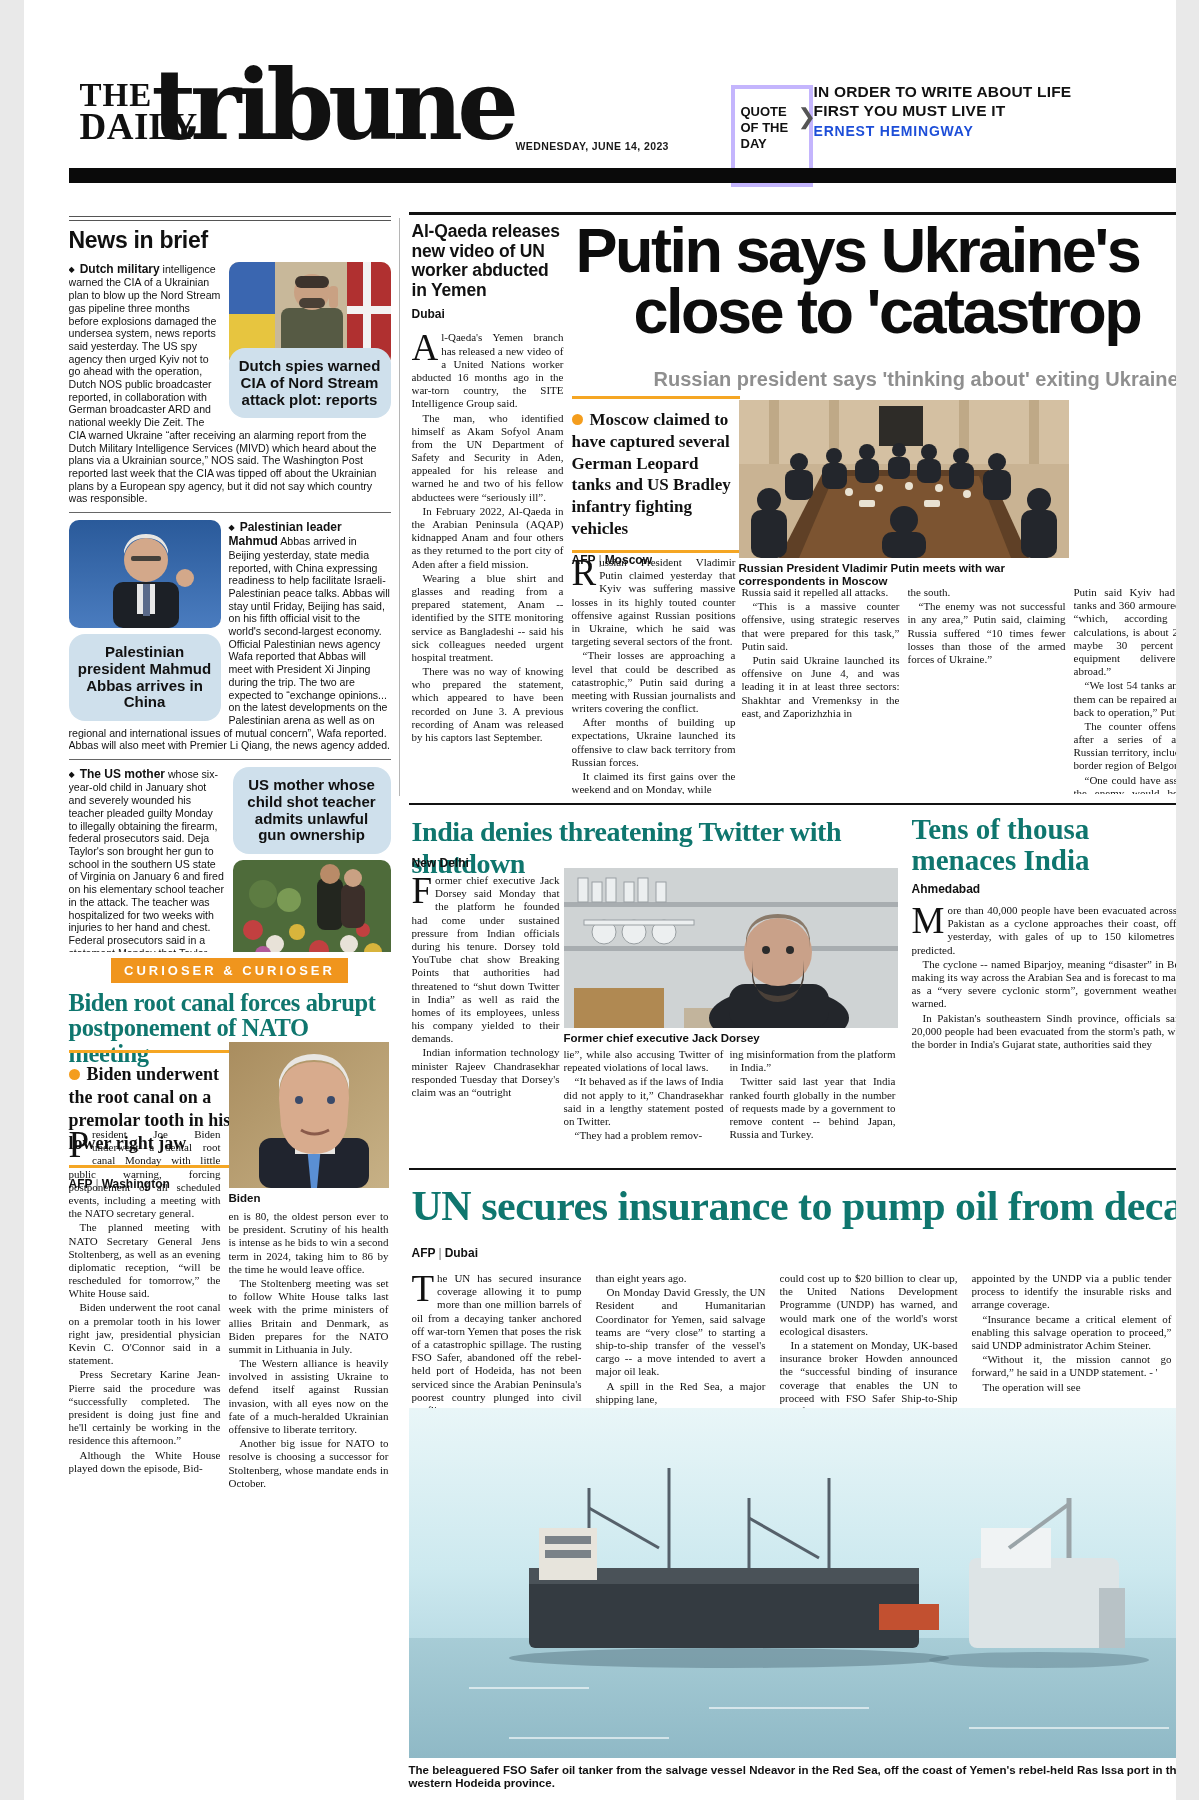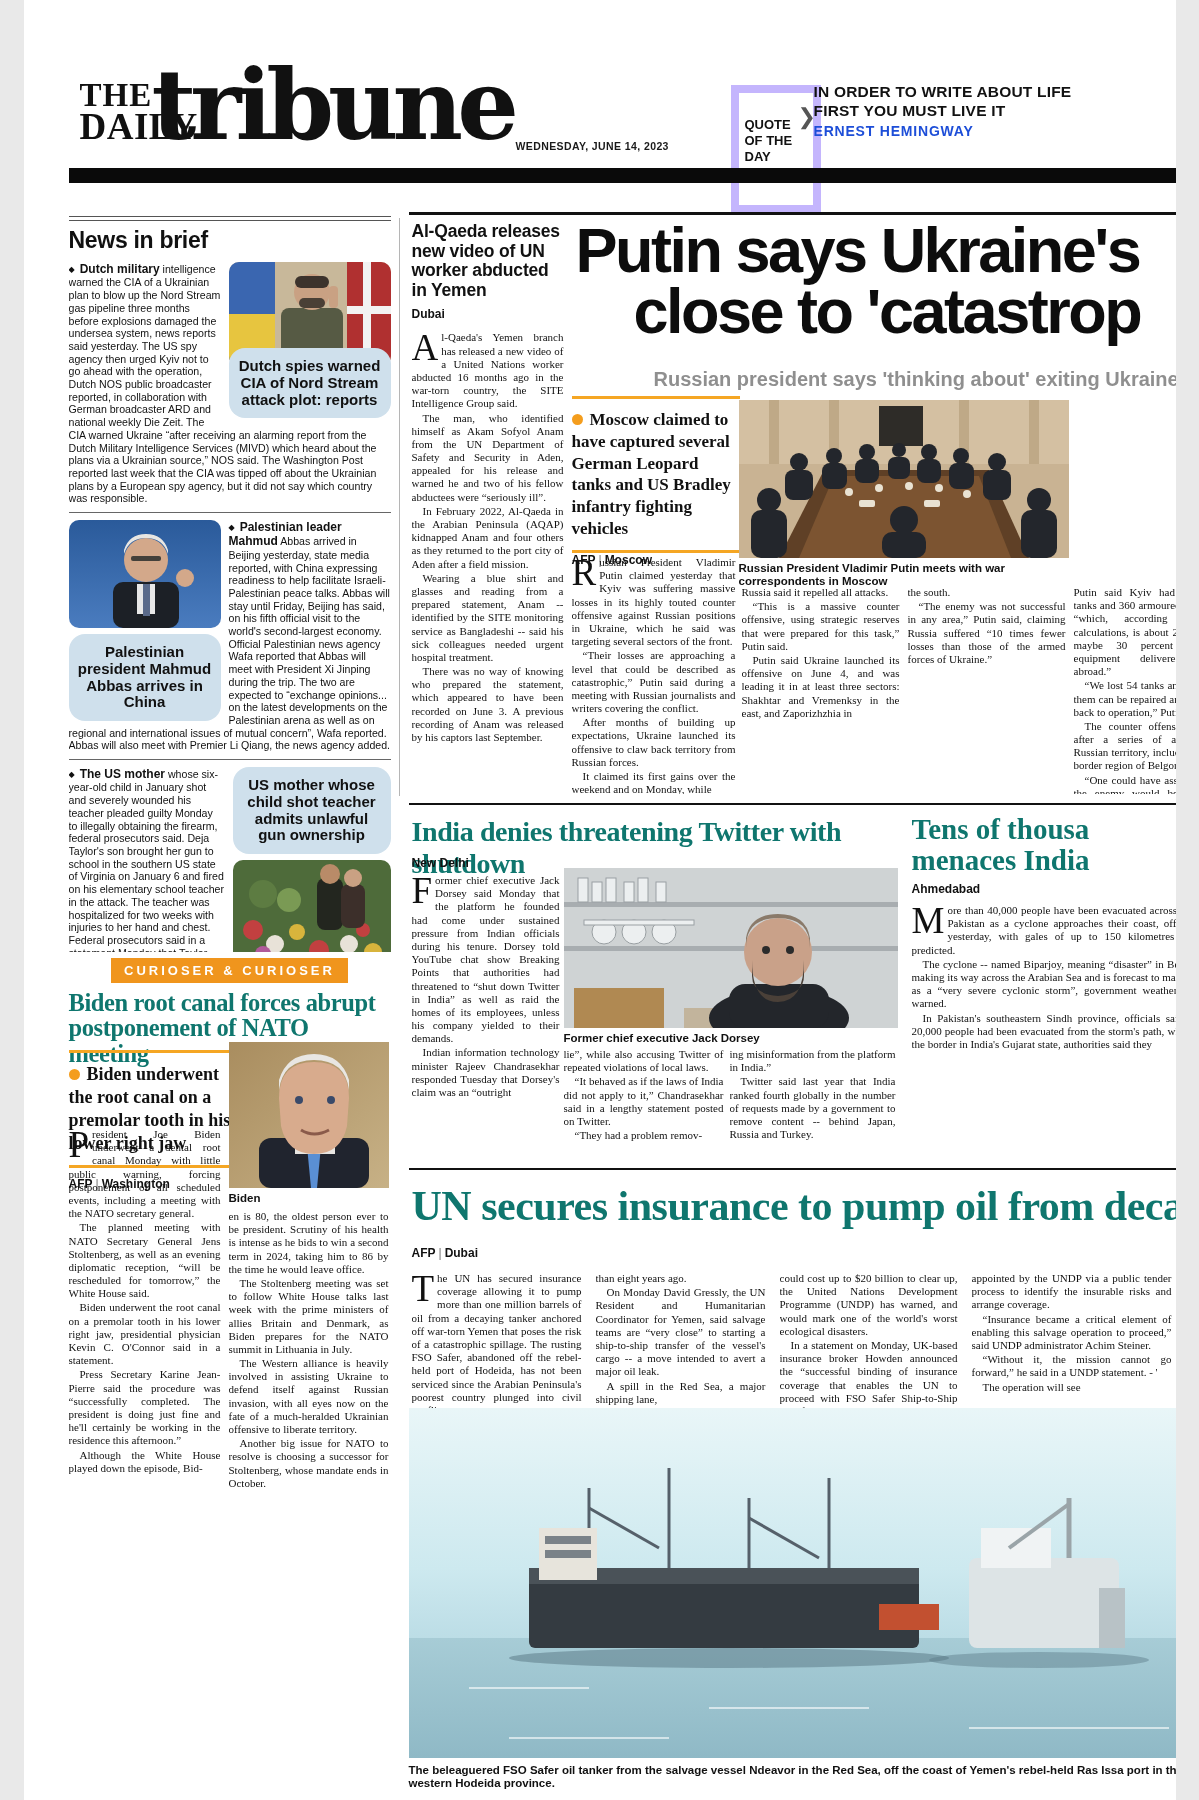--- a/index.html
+++ b/index.html
@@ -7,21 +7,21 @@
          overflow:hidden; font-family:"Liberation Sans", sans-serif; color:#111;}
   .abs {position:absolute;}
 
   
   .mast-left {font-family:"Liberation Serif", serif; font-weight:bold; text-align:right; line-height:0.92;}
   .mast-the {font-size:33px; letter-spacing:1px;}
   .mast-daily {font-size:37px; letter-spacing:0.5px;}
   .mast-title {font-family:"DejaVu Serif", serif; font-weight:900; font-size:97px; letter-spacing:-6px; line-height:0.9;}
   .mast-date {font-size:10.5px; font-weight:bold; letter-spacing:0.4px; color:#1a1a1a;}
 
-  .quote-box {border:8px solid #c4b5fd; width:62px; height:64px; padding:24px 6px; font-weight:900; font-size:13px; line-height:1.22;}
+  .quote-box {border:4px solid #c4b5fd; width:62px; height:64px; padding:15px 6px; font-weight:900; font-size:13px; line-height:1.22;}
   .quote-chevron {font-size:22px; color:#555;}
   .quote-line {font-weight:900; font-size:15.5px; line-height:1.25; letter-spacing:0.2px;}
   .quote-author {color:#1d4ed8; font-size:14px; font-weight:bold; letter-spacing:0.8px; margin-top:2px;}
 
   .black-bar {background:#0a0a0a; height:15px;}
   .rule {background:#111;}
   .vrule {width:1px; background:#b5b5b5;}
   .double-rule {height:3px; border-top:1px solid #555; border-bottom:1px solid #555;}
   .orange-rule {height:3px; background:#F5A623;}
 

